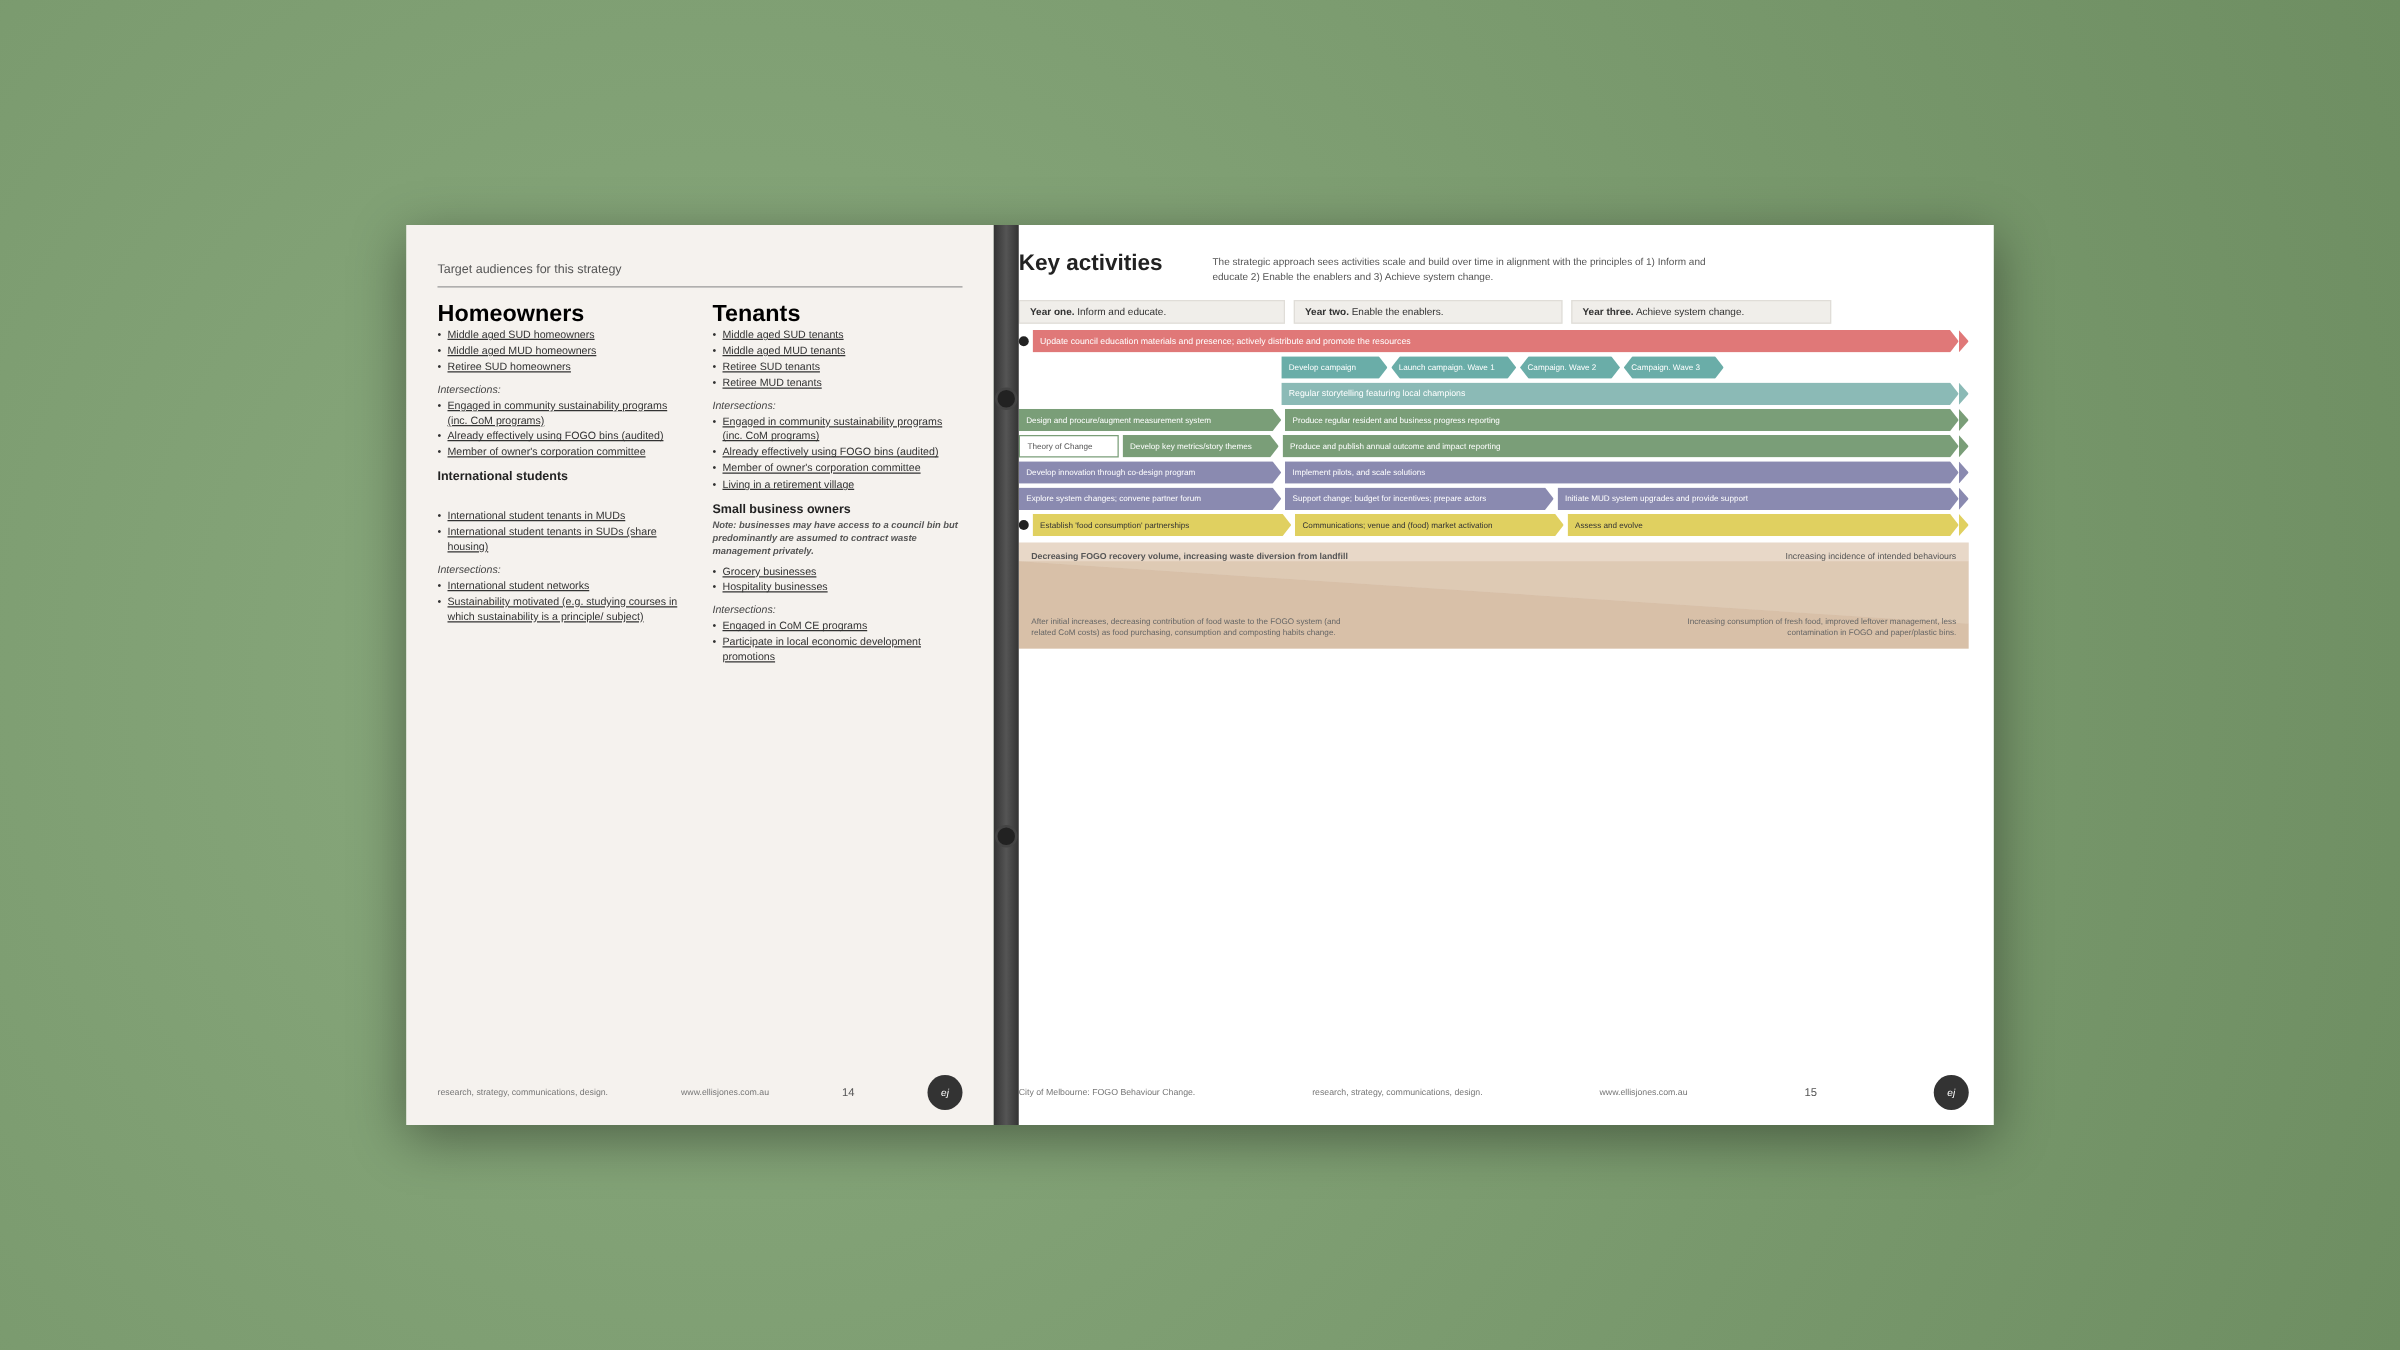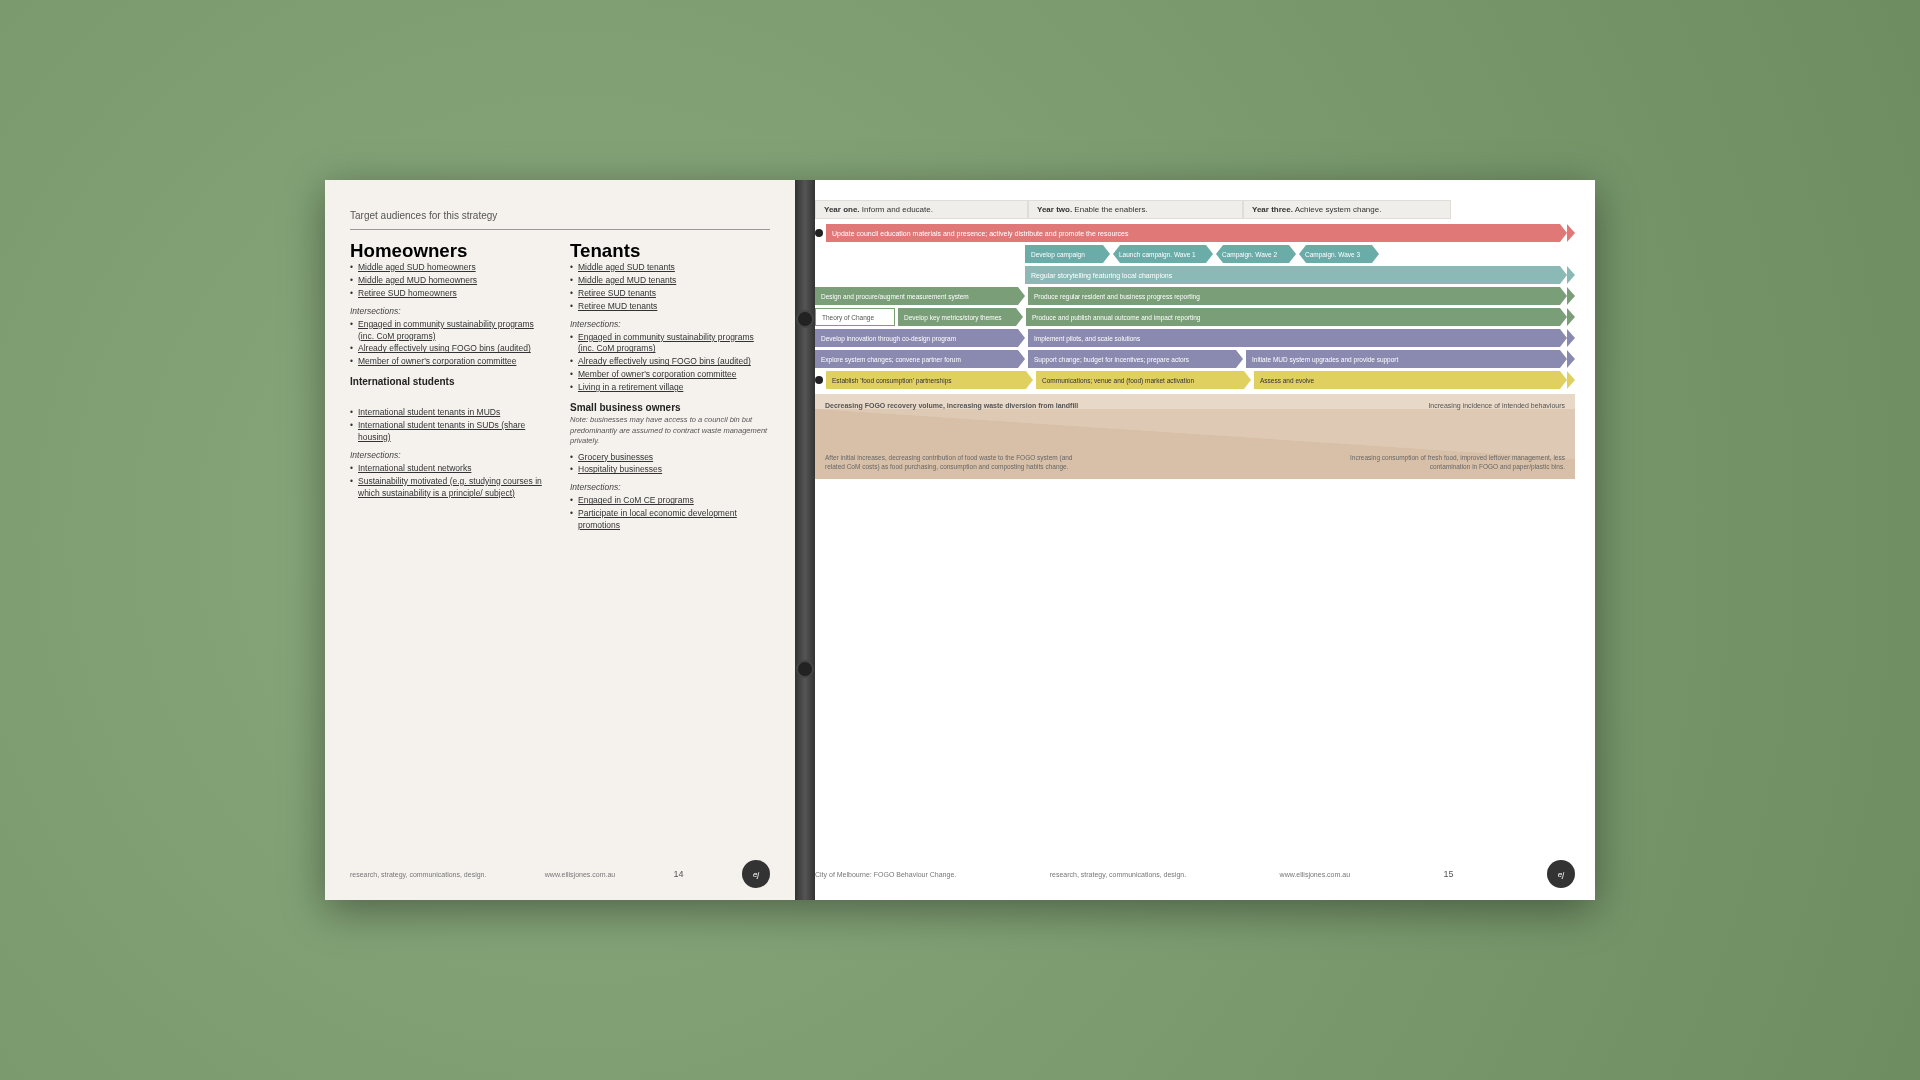--- a/index.html
+++ b/index.html
@@ -135,20 +135,21 @@
       margin-top: 8px;
       margin-bottom: 2px;
     }
 
     .small-biz-note {
       font-size: 7.5px;
       color: #555;
       font-style: italic;
       margin-bottom: 5px;
       line-height: 1.4;
+      font-weight: bold;
     }
 
     .page-footer {
       position: absolute;
       bottom: 12px;
       left: 25px;
       right: 25px;
       display: flex;
       justify-content: space-between;
       align-items: center;
@@ -288,20 +289,21 @@
       height: 18px;
       width: 100%;
       align-items: center;
     }
 
     
     .year-header-row {
       display: flex;
       margin-bottom: 5px;
       width: 650px;
+      justify-content: space-between;
     }
 
     .yr-h {
       padding: 4px 8px;
       font-size: 8px;
       background: #f0eeea;
       border: 1px solid #e0ddd8;
       color: #333;
     }
 
@@ -383,20 +385,24 @@
     </div>
   </div>
 
   <div class="book-spine">
     <div class="ring ring-top"></div>
     <div class="ring ring-bottom"></div>
   </div>
 
   <div class="page-right">
 
+    <div class="right-header">
+      <div class="right-title">Key activities</div>
+      <div class="right-desc">The strategic approach sees activities scale and build over time in alignment with the principles of 1) Inform and educate  2) Enable the enablers and 3) Achieve system change.</div>
+    </div>
 
     <div class="year-header-row">
       <div class="yr-h" style="width:213px;">
         <strong>Year one.</strong> Inform and educate.
       </div>
       <div class="yr-h" style="width:215px;">
         <strong>Year two.</strong> Enable the enablers.
       </div>
       <div class="yr-h" style="width:208px;">
         <strong>Year three.</strong> Achieve system change.

